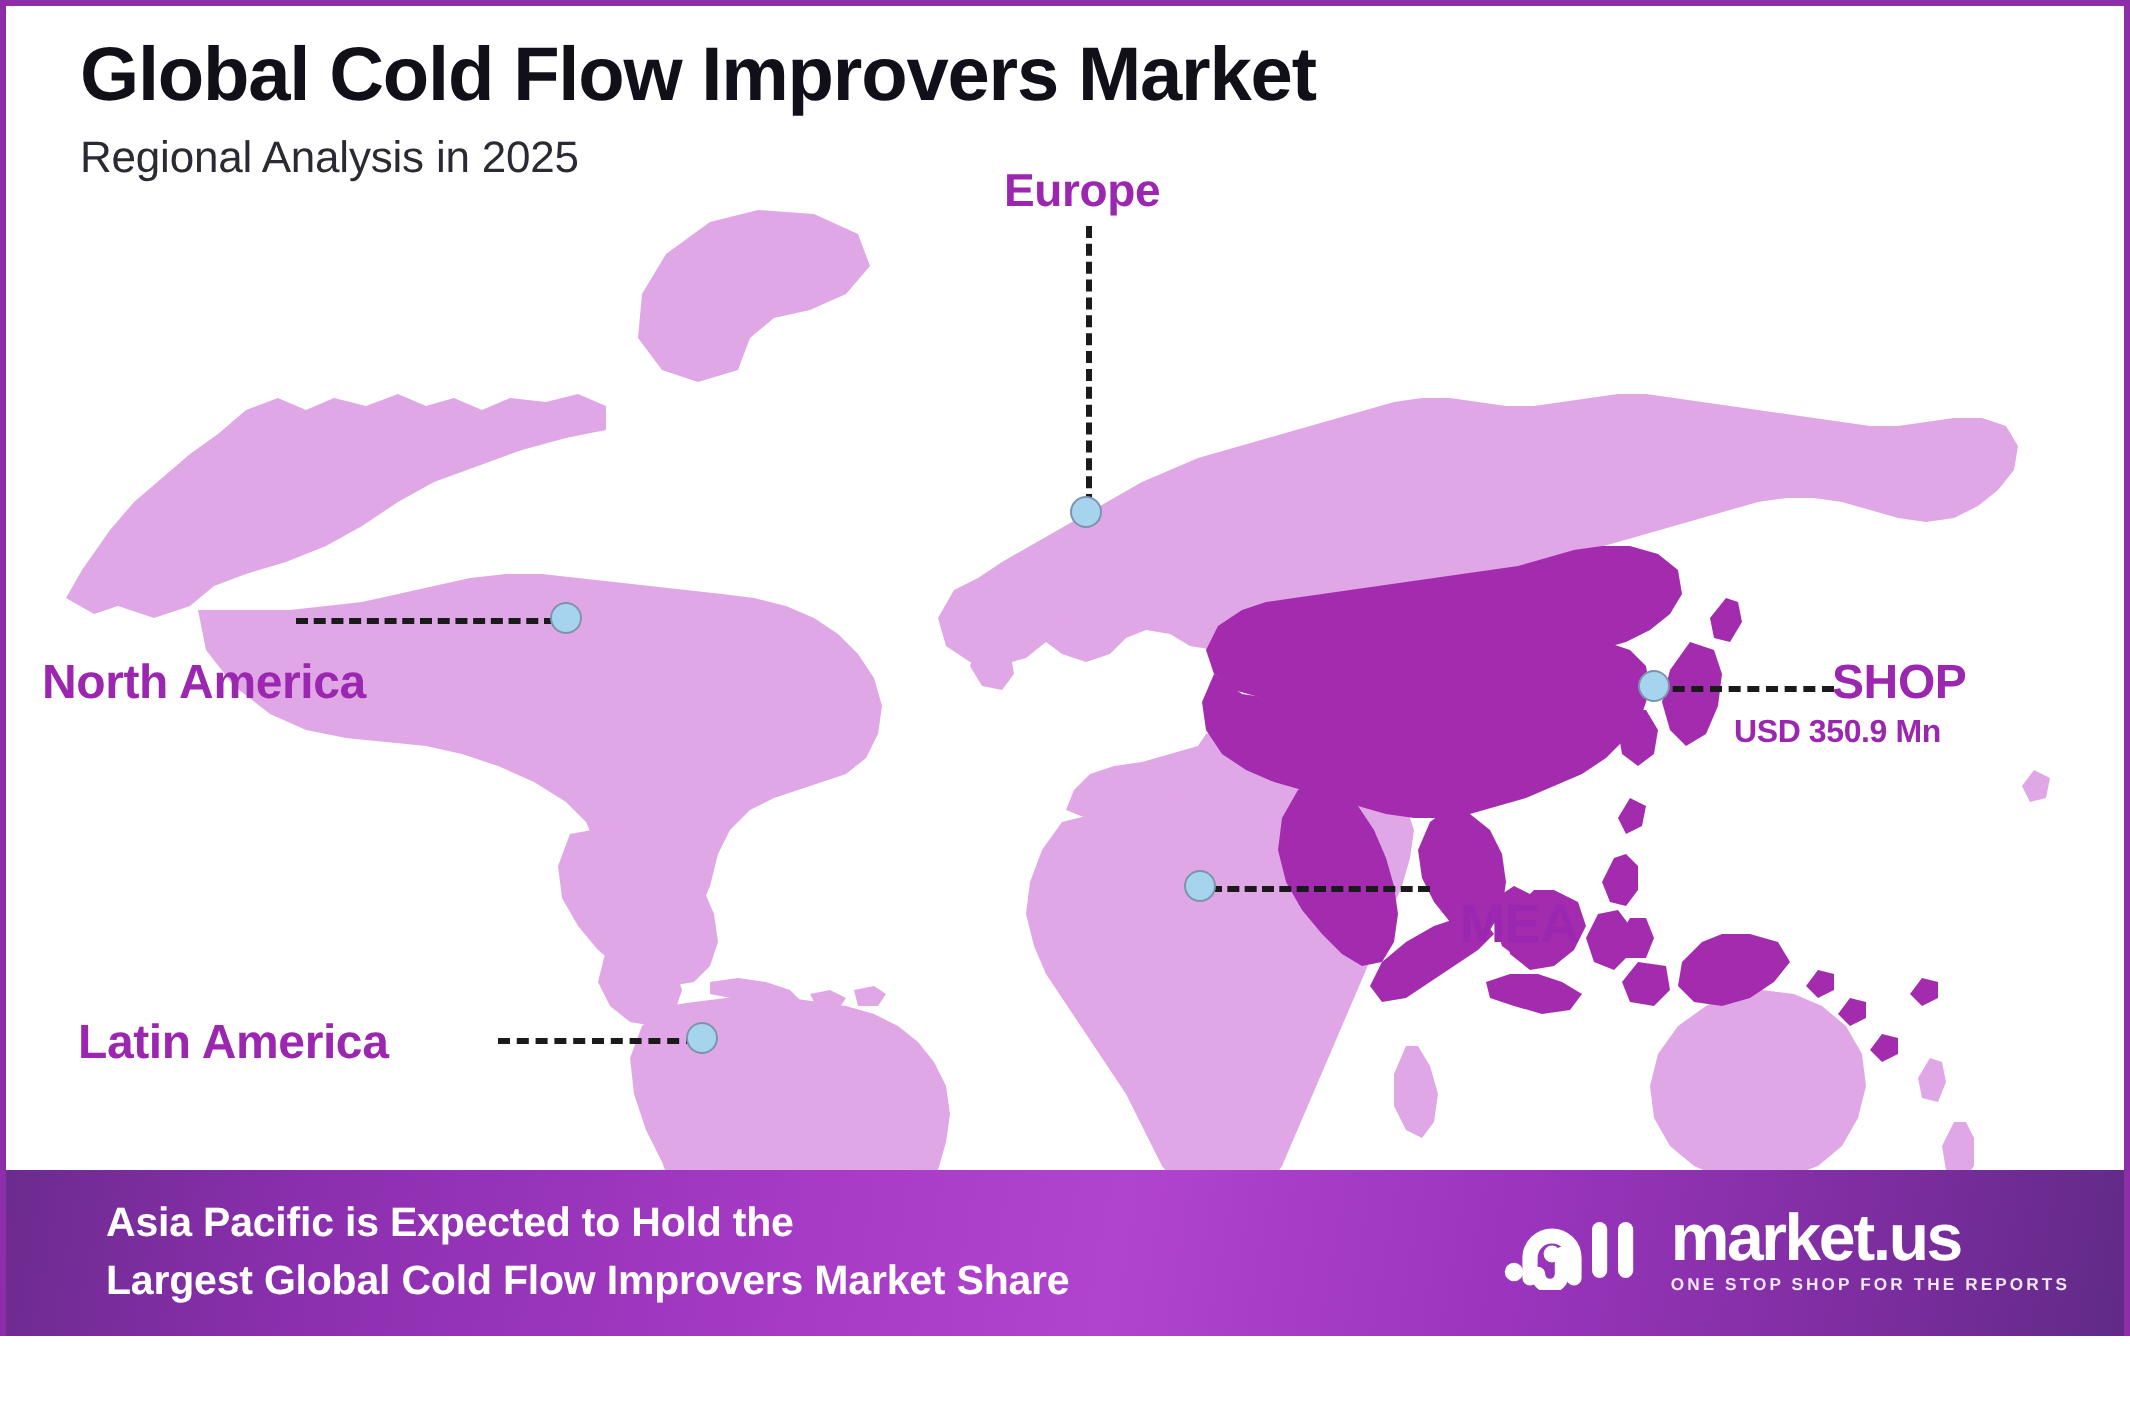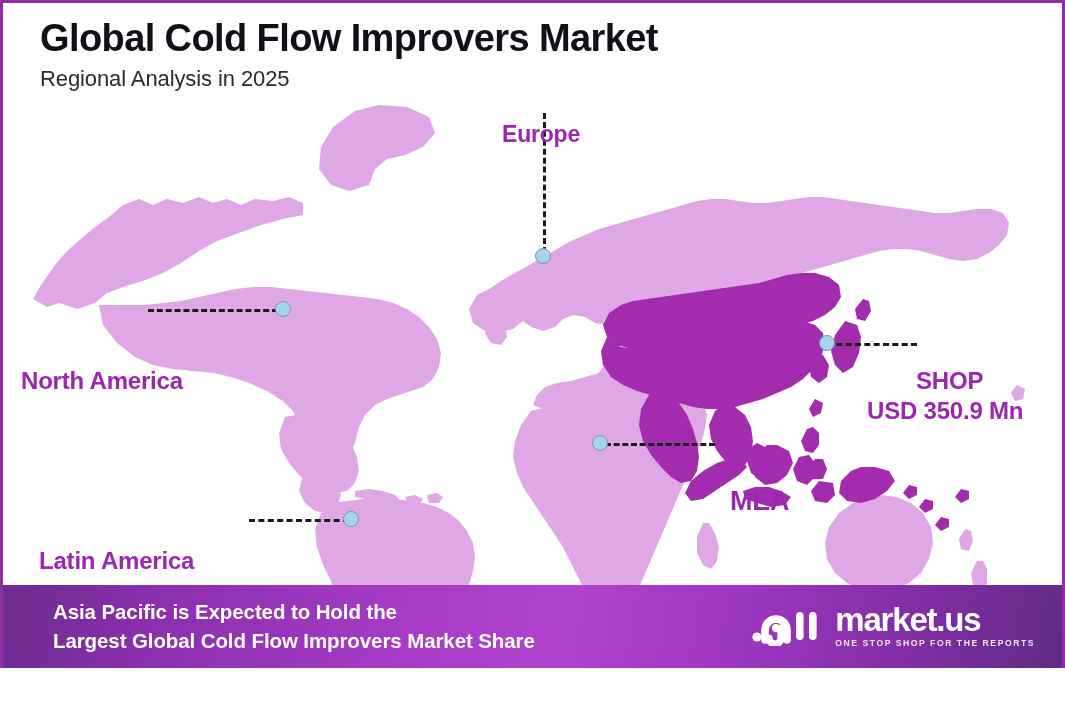--- a/index.html
+++ b/index.html
@@ -60,32 +60,31 @@
     height: 100%;
   }
 
   
   .callout {
     position: absolute;
     font-weight: 700;
     color: #9B27B0;
     letter-spacing: -0.2px;
     white-space: nowrap;
-    margin-top: 39px;
   }
   .callout .sub {
     display: block;
     margin-top: 2px;
   }
   .c-europe   { left: 499px; top:  79px; font-size: 23px; }
   .c-na       { left:  18px; top: 325px; font-size: 24px; }
   .c-latam    { left:  36px; top: 505px; font-size: 24px; }
   .c-mea      { left: 727px; top: 444px; font-size: 27px; }
   .c-apac     { left: 913px; top: 325px; font-size: 24px; }
-  .c-apac .sub{ left: 0; font-size: 24px; margin-left: -49px; }
+  .c-apac .sub{ left: 0; font-size: 16px; margin-left: -49px; }
 
   
   .leader {
     position: absolute;
     border-top: 3px dashed #1a1a1a;
     height: 0;
   }
   .leader.vert {
     border-top: none;
     border-left: 3px dashed #1a1a1a;

